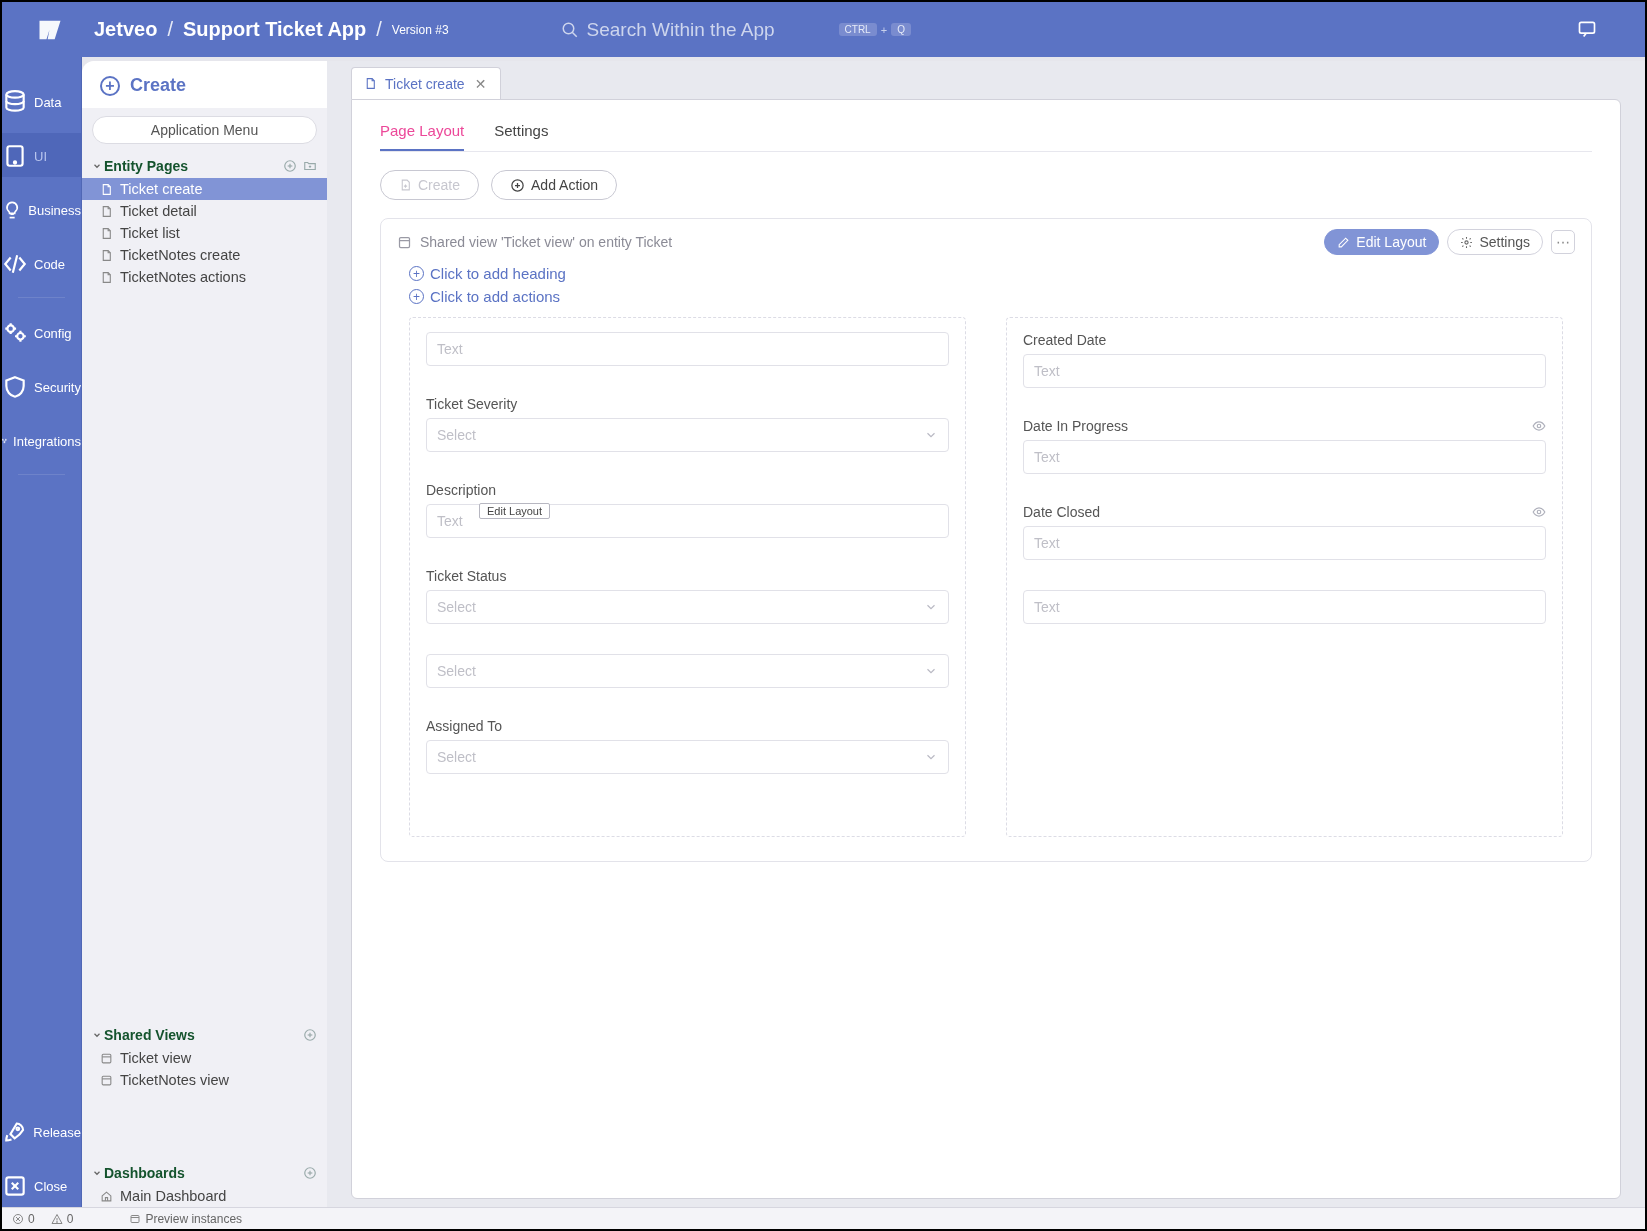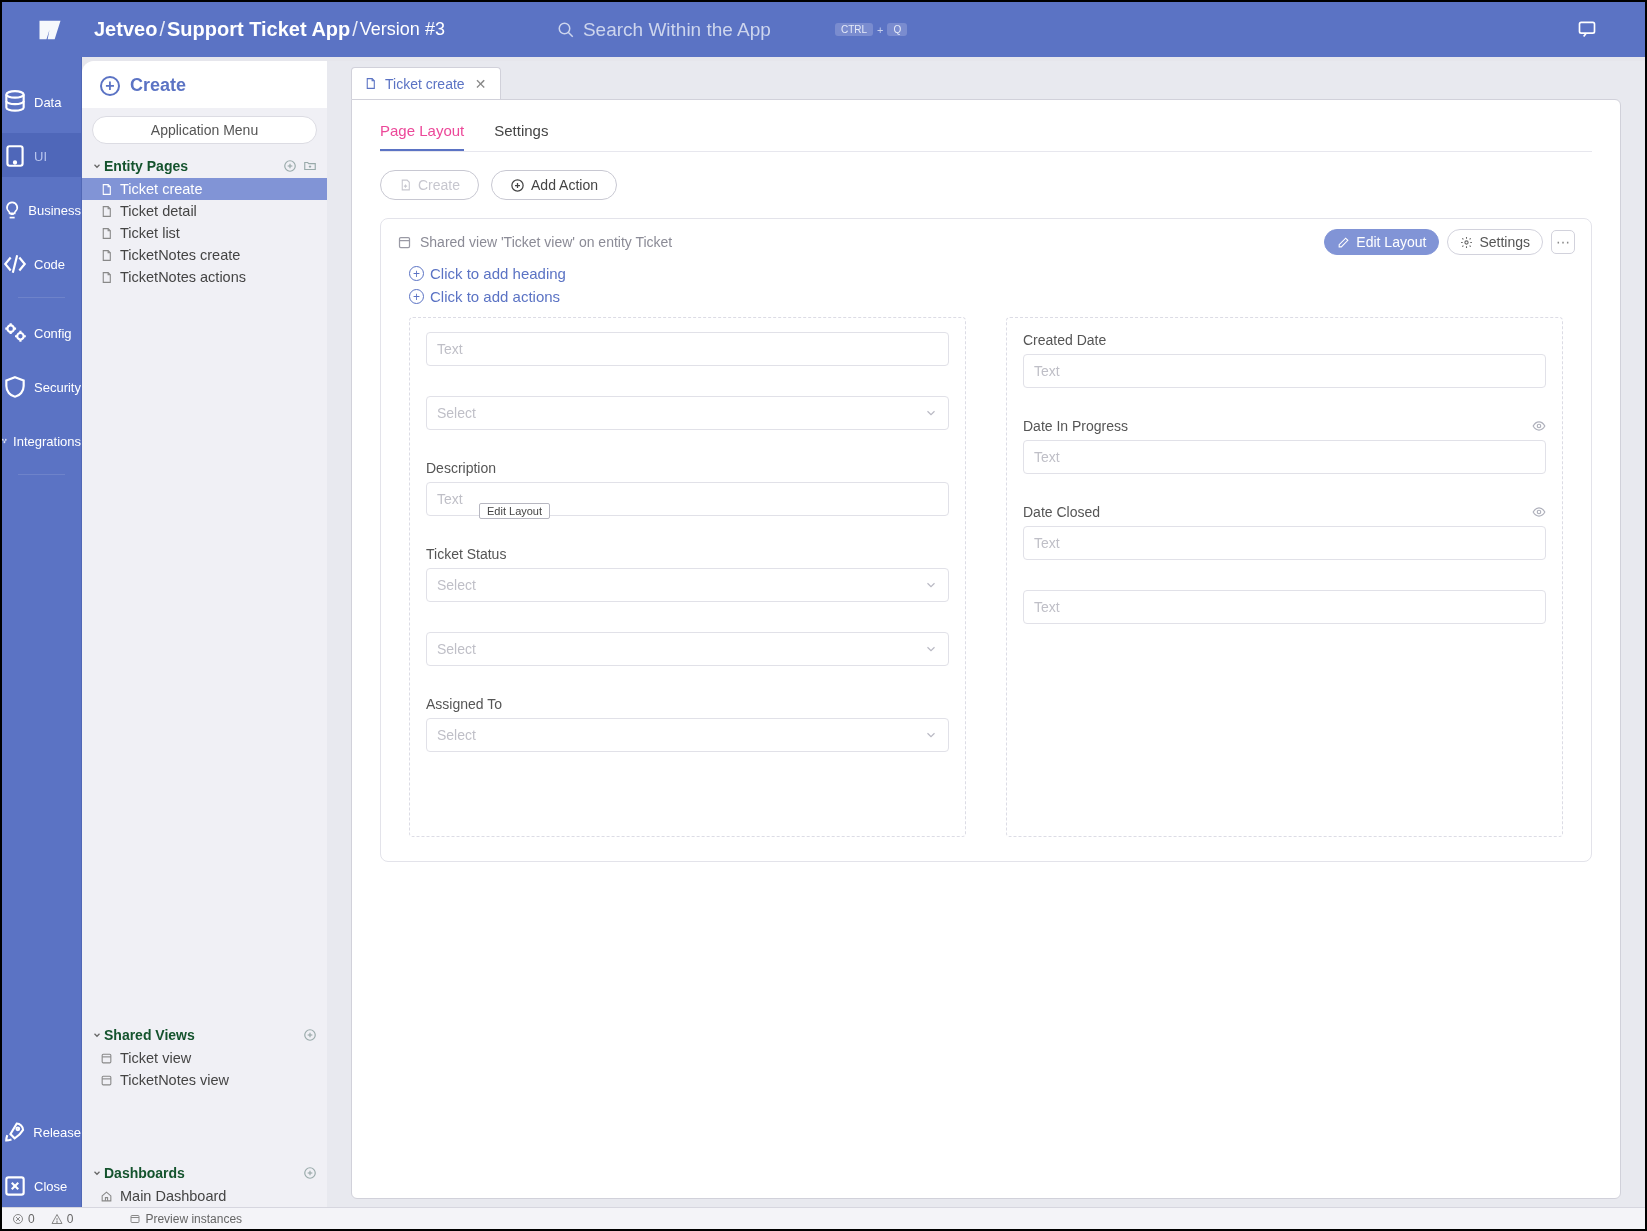--- a/index.html
+++ b/index.html
@@ -3,24 +3,24 @@
 <meta charset="utf-8">
 <style>
   * { box-sizing: border-box; margin: 0; padding: 0; }
   html, body { width: 100%; height: 100%; font-family: 'Segoe UI', Tahoma, Geneva, sans-serif; font-size: 14px; color: #333; background: #e6e6ec; overflow: hidden; }
   .app { display: flex; flex-direction: column; height: 100%; border: 2px solid #000; }
 
   
   .topbar { background: #5b73c4; color: #fff; display: flex; align-items: center; height: 55px; padding: 0 16px; gap: 12px; }
   .logo-wrap { width: 64px; display: flex; justify-content: center; }
   .logo { width: 28px; height: 28px; }
-  .breadcrumbs { display: flex; align-items: center; gap: 2px; font-size: 20px; }
+  .breadcrumbs { display: flex; align-items: center; gap: 10px; font-size: 20px; }
   .bc-item { font-weight: 600; cursor: pointer; }
   .bc-sep { opacity: 0.85; }
-  .bc-version { font-weight: 400; font-size: 18px; }
+  .bc-version { font-weight: 400; font-size: 12px; }
   .search-wrap { margin-left: 100px; display: flex; align-items: center; gap: 8px; color: #cdd5ed; font-size: 19px; }
   .search-wrap input { background: transparent; border: none; color: #fef9c3; font-size: 19px; width: 240px; outline: none; }
   .search-wrap input::placeholder { color: #cdd5ed; }
   .kbd-hint { display: flex; gap: 4px; align-items: center; margin-left: 4px; }
   .kbd { background: #7a8ccf; border-radius: 3px; padding: 1px 6px; font-size: 10px; color: #e5eaf8; }
   .kbd-plus { font-size: 11px; color: #c8d1ec; }
   .top-right { margin-left: auto; display: flex; align-items: center; gap: 22px; flex-direction: column; }
   .top-icon { width: 20px; height: 20px; cursor: pointer; }
   .user-btn { display: flex; align-items: center; gap: 6px; cursor: pointer; font-size: 18px; font-weight: 600; }
 
@@ -435,20 +435,23 @@
           </div>
 
           <div class="form-grid" id="form-grid">
             <div class="form-col" id="col-left">
                 <div class="field">
     <div class="input ">
                     <span>Text</span>
                   </div>
   </div>
                 <div class="field">
+    <div class="field-label">
+                    <span>Ticket Severity</span>
+                  </div>
     <div class="input select">
                     <span>Select</span>
                     <svg width="14" height="14" viewBox="0 0 24 24" fill="none" stroke="#b9b9c3" stroke-width="2">
                       <polyline points="6 9 12 15 18 9"></polyline>
                     </svg>
                   </div>
   </div>
                 <div class="field">
     <div class="field-label">
                     <span>Description</span>

